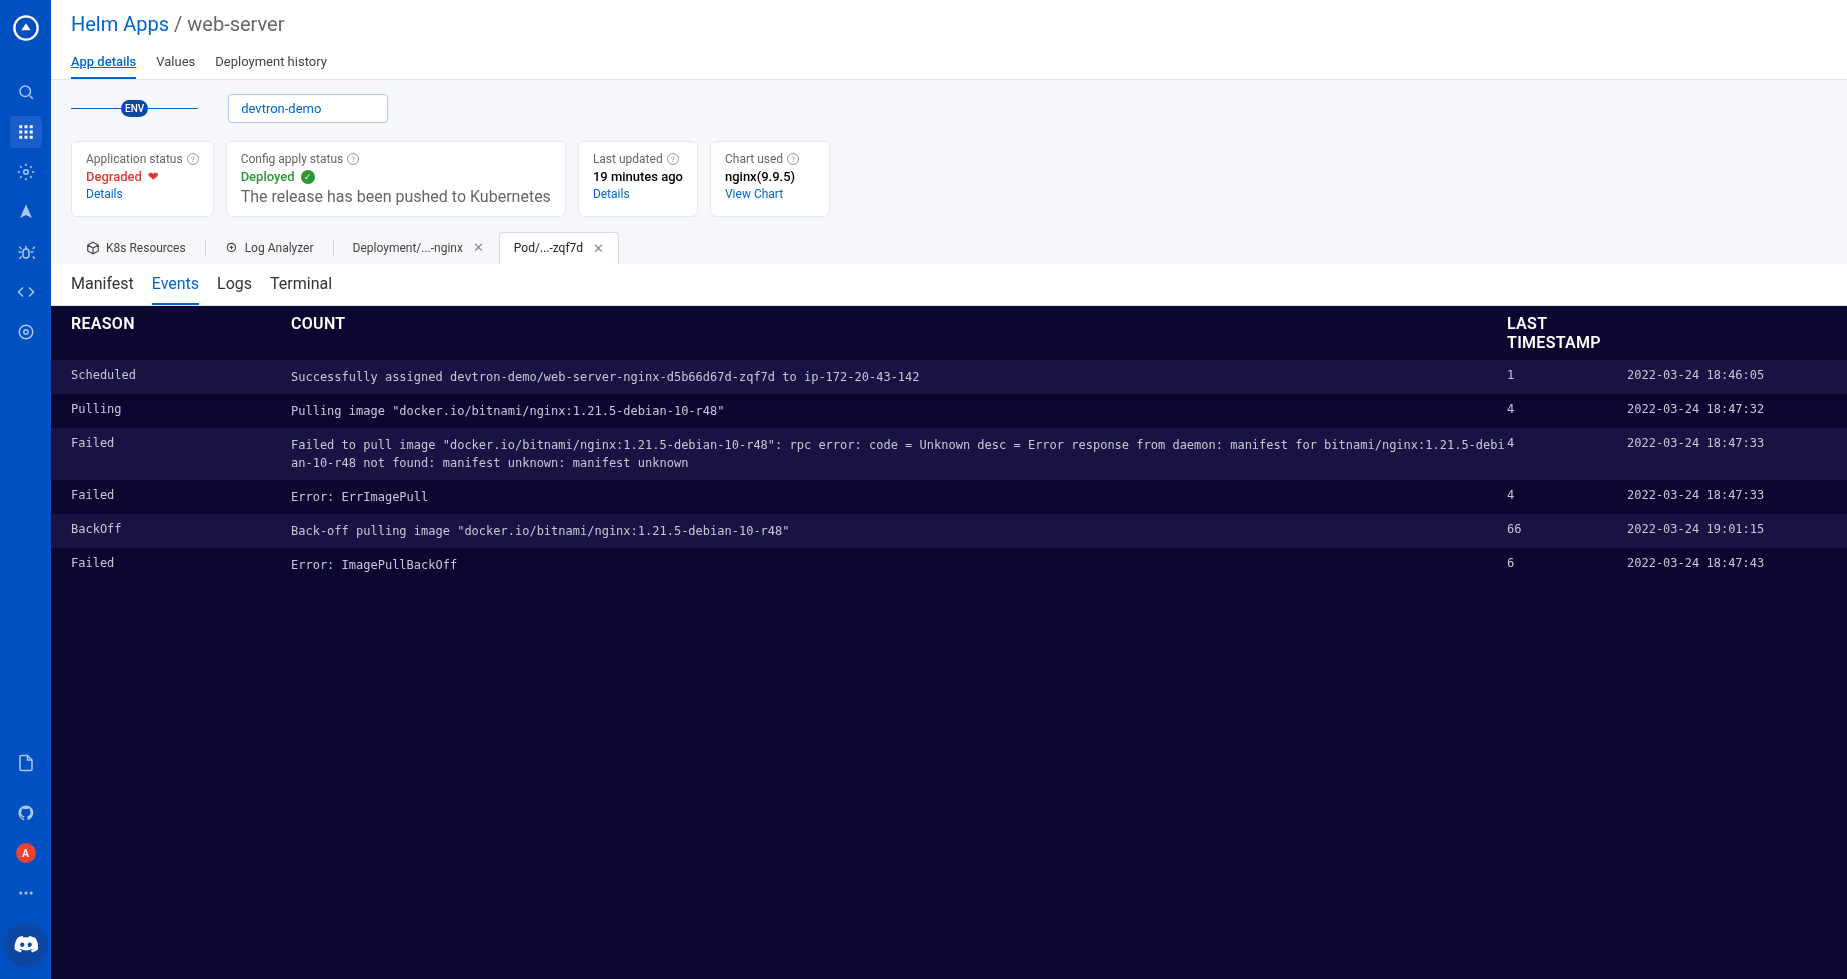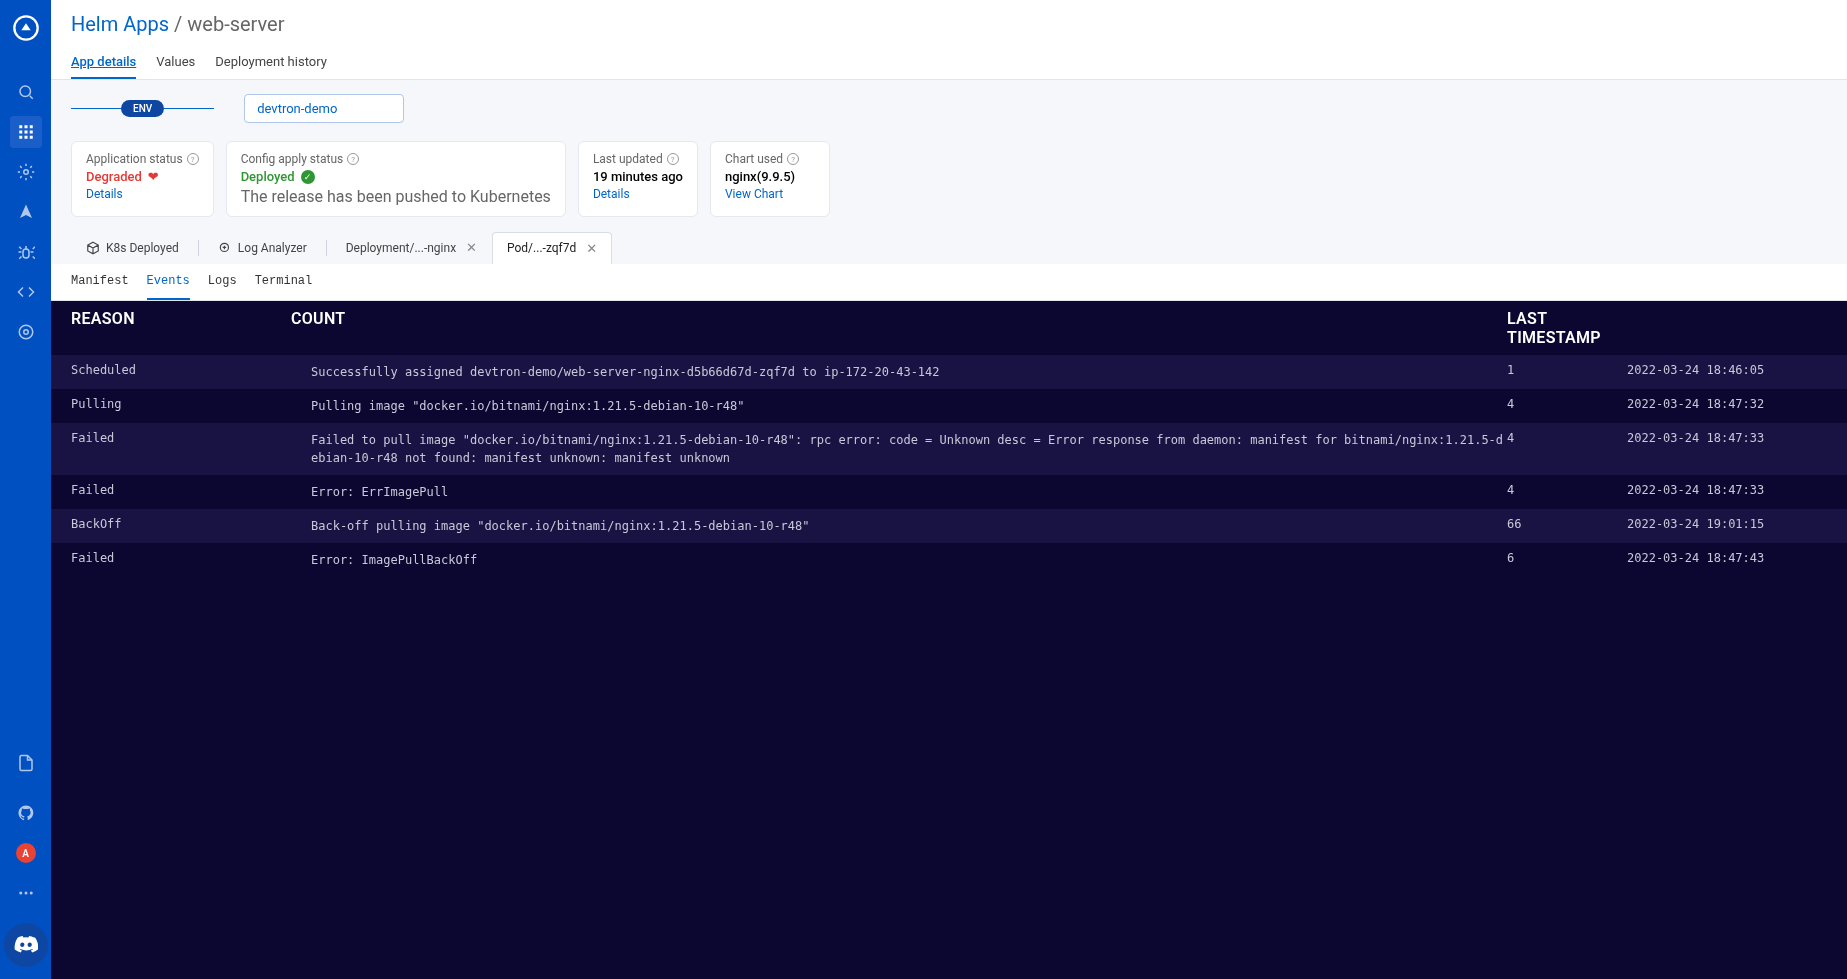--- a/index.html
+++ b/index.html
@@ -110,21 +110,21 @@
 .env-line {
   width: 50px;
   height: 1px;
   background: #0066cc;
   border-top: 1px dashed #0066cc;
 }
 .env-pill {
   background: #0d47a1;
   color: #fff;
   font-size: 10px;
-  padding: 3px 12px;
+  padding: 3px 4px;
   border-radius: 10px;
   font-weight: 500;
 }
 .env-select {
   margin-left: 30px;
   border: 1px solid #b0c7ec;
   border-radius: 4px;
   padding: 6px 40px 6px 12px;
   color: #0066cc;
   font-size: 13px;
@@ -194,21 +194,21 @@
 .close-x { color: #888; cursor: pointer; font-size: 13px; margin-left: 4px; }
 
 
 .sub-tabs {
   display: flex;
   gap: 18px;
   padding: 0 20px;
   border-bottom: 1px solid #e0e4ec;
   background: #fff;
 }
-.sub-tab { padding: 10px 0; font-size: 12px; color: #333; cursor: pointer; border-bottom: 2px solid transparent; font-family: Liberation Mono, monospace; }
+.sub-tab { padding: 10px 0; font-size: 16px; color: #333; cursor: pointer; border-bottom: 2px solid transparent; }
 .sub-tab.active { color: #0066cc; border-bottom-color: #0066cc; }
 
 
 .events {
   flex: 1;
   background: #0c0730;
   color: #c8c8d8;
   font-family: "SF Mono", Consolas, monospace;
   font-size: 12px;
   overflow-y: auto;
@@ -220,21 +220,21 @@
   align-items: start;
 }
 .ev-row.header-row {
   font-family: -apple-system, BlinkMacSystemFont, "Segoe UI", Roboto, sans-serif;
   font-size: 16px;
   font-weight: 600;
   color: #fff;
   letter-spacing: 0.3px;
 }
 .ev-row.striped { background: #181342; }
-.ev-msg { word-break: break-all; line-height: 1.5; margin-left: 20px; }
+.ev-msg { word-break: break-all; line-height: 1.5; }
 </style>
 </head>
 <body>
 
 <div class="sidebar">
   <div class="logo">
     <svg viewBox="0 0 24 24" fill="none" stroke="#fff" stroke-width="2">
         <circle cx="12" cy="12" r="10"></circle>
         <path d="M8 14 L12 8 L16 14" fill="#fff" stroke="none"></path>
       </svg>
@@ -375,21 +375,21 @@
       <div class="card-value">nginx(9.9.5)</div>
       <div class="card-link">View Chart</div>
     </div>
   </div>
 
   <div class="res-tabs">
     <div class="res-tab">
       <svg width="14" height="14" viewBox="0 0 24 24" fill="none" stroke="currentColor" stroke-width="2">
           <path d="M12 2 L21 7 L21 17 L12 22 L3 17 L3 7 Z M3 7 L12 12 L21 7 M12 12 V22"></path>
         </svg>
-      <span>K8s Deployed</span>
+      <span>K8s Resources</span>
     </div>
     <div class="divider"></div>
     <div class="res-tab">
       <svg width="14" height="14" viewBox="0 0 24 24" fill="none" stroke="currentColor" stroke-width="2">
           <circle cx="11" cy="11" r="7"></circle>
           <path d="M8 11h6M11 8v6"></path>
         </svg>
       <span>Log Analyzer</span>
     </div>
     <div class="divider"></div>

